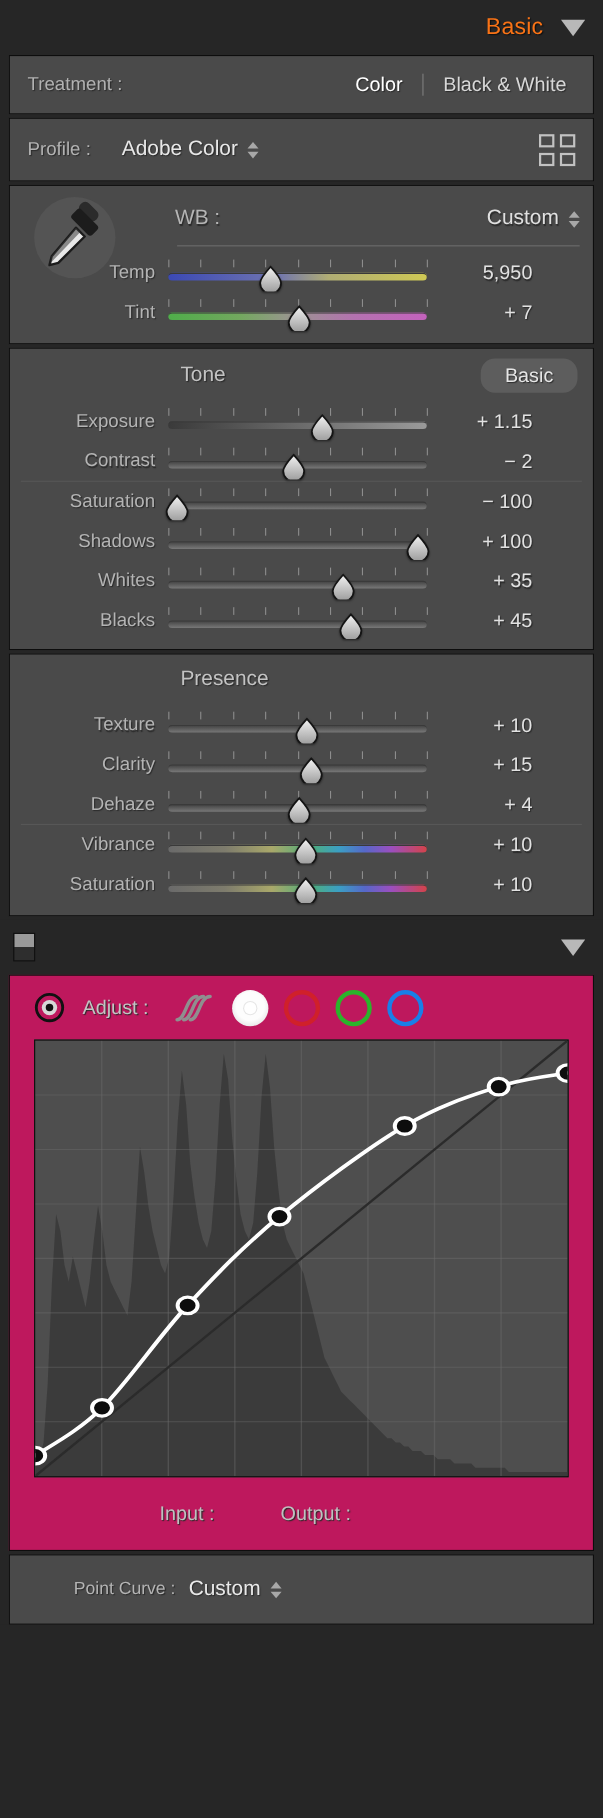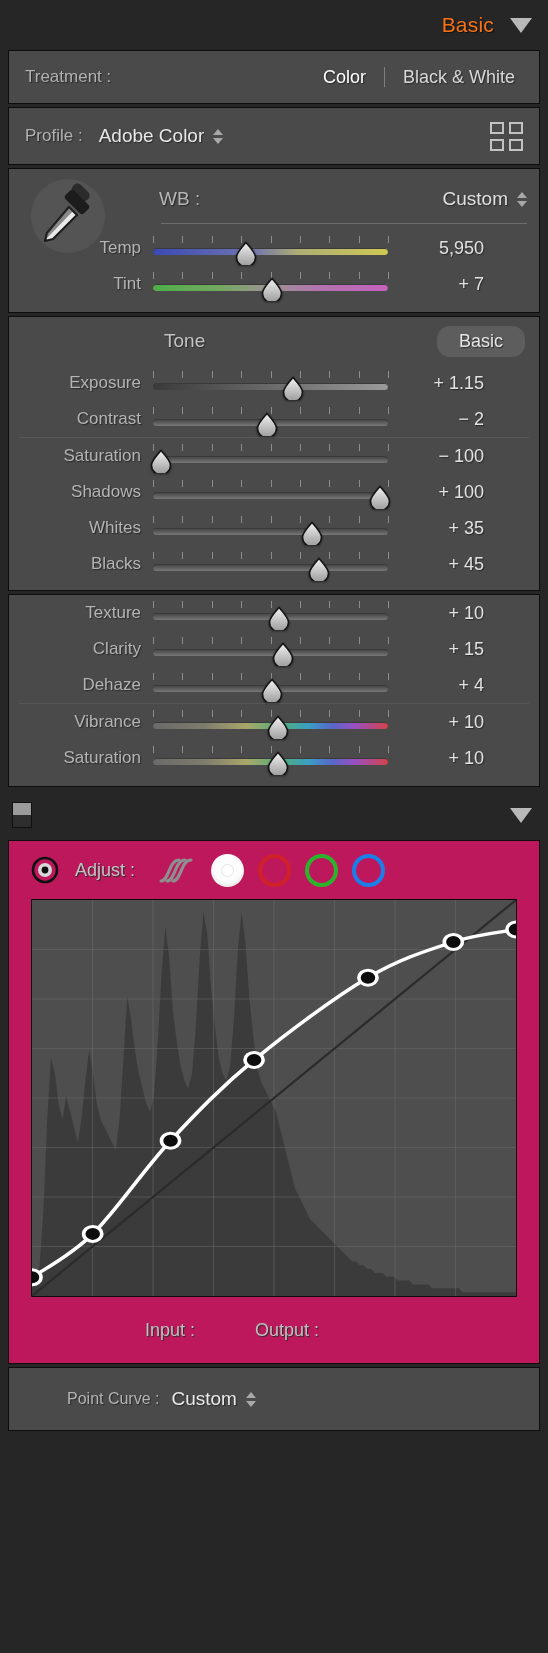--- a/index.html
+++ b/index.html
@@ -60,21 +60,21 @@
   }
   .treat-opt.active { color: #ffffff; }
   .treat-sep { width: 1px; height: 20px; background: #7e7e7e; margin: 0 10px; }
 
   
   .profile-row {
     height: 56px; display: flex; align-items: center; padding: 0 16px;
   }
   .profile-label { font-size: 17px; color: #b2b2b2; text-shadow: 1px 1px 1px #2a2a2a; }
   .profile-value {
-    font-size: 19px; color: #e8e8e8; margin-left: 16px;
+    font-size: 19px; color: #e8e8e8; margin-left: 28px;
     text-shadow: 1px 1px 1px #2a2a2a;
   }
   .updown {
     display: inline-flex; flex-direction: column; margin-left: 9px;
     justify-content: center; gap: 3px;
   }
   .updown i {
     width: 0; height: 0; display: block;
     border-left: 5px solid transparent; border-right: 5px solid transparent;
   }
@@ -499,20 +499,23 @@
                   </linearGradient>
                 </defs>
               </svg></div>
           </div>
           <span class="val">+ 45</span>
         </div>
       </div>
   </div>
 
   <div class="block">
+    <div class="pres-head">
+      <span class="t">Presence</span>
+    </div>
     <div id="pres-sliders">
         <div class="srow">
           <span class="name">Texture</span>
           <div class="track-wrap">
             <div class="ticks">
               <i style="left: 0%;"></i>
               <i style="left: 12.5%;"></i>
               <i style="left: 25%;"></i>
               <i style="left: 37.5%;"></i>
               <i style="left: 50%;"></i>

